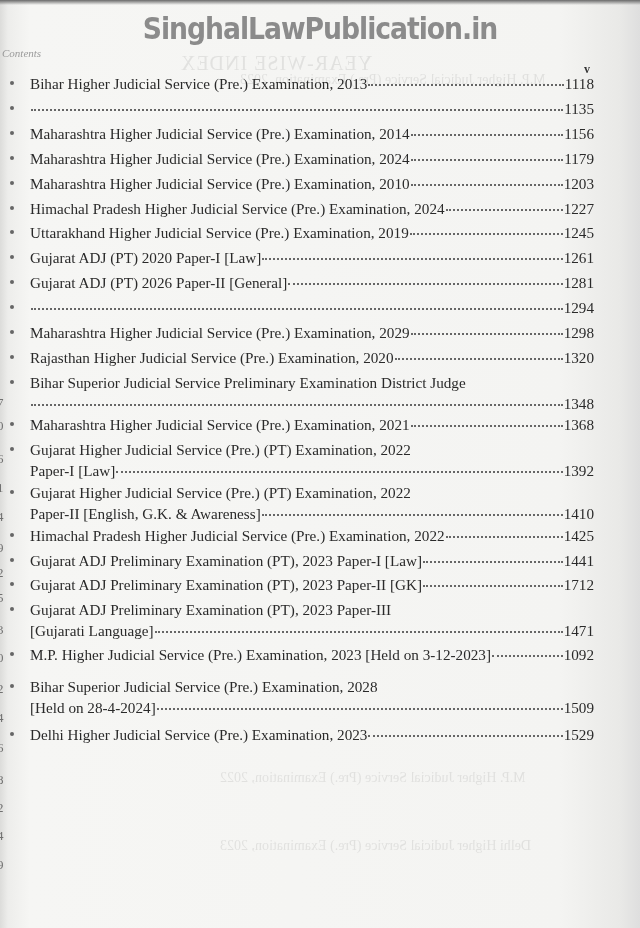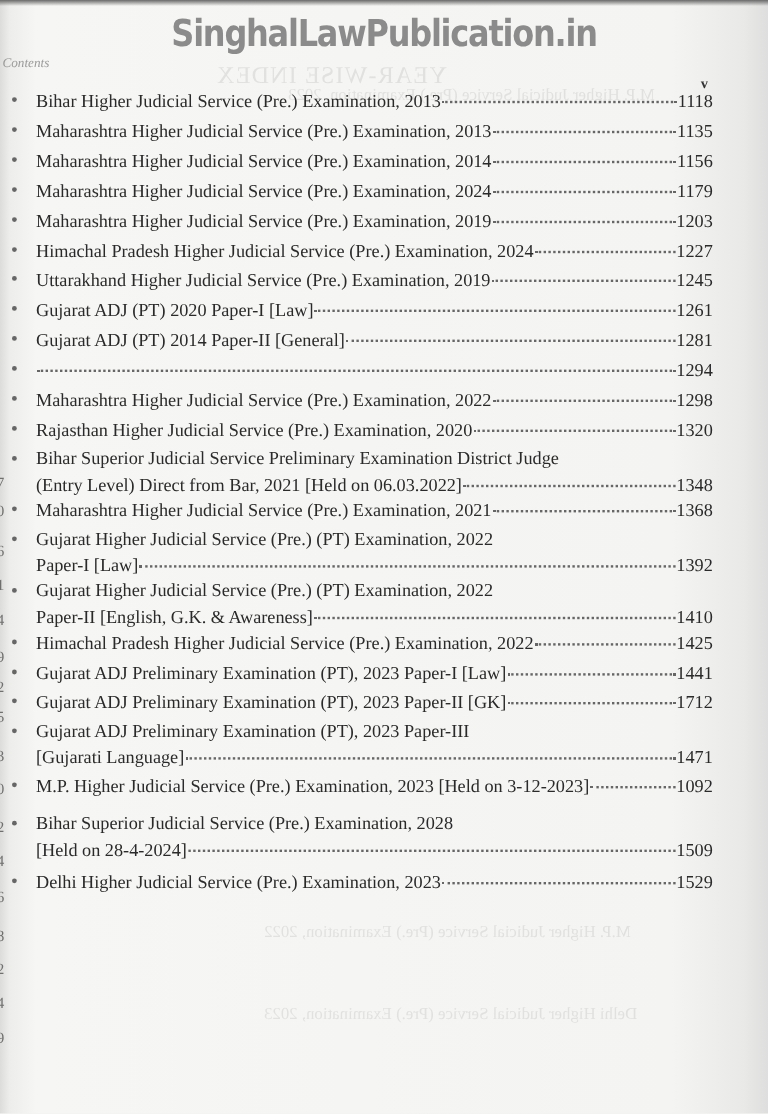--- a/index.html
+++ b/index.html
@@ -91,21 +91,20 @@
             <span class="label">Bihar Higher Judicial Service (Pre.) Examination, 2013</span>
             <span class="dots"></span>
             <span class="pg">1118</span>
           </div>
         </div>
       </div>
       <div class="entry" style="top: 25px;">
         <span class="bullet"></span>
         <div class="text">
           <div class="line">
-            <span class="label">Maharashtra Higher Judicial Service (Pre.) Examination, 2013</span>
             <span class="dots"></span>
             <span class="pg">1135</span>
           </div>
         </div>
       </div>
       <div class="entry" style="top: 50px;">
         <span class="bullet"></span>
         <div class="text">
           <div class="line">
             <span class="label">Maharashtra Higher Judicial Service (Pre.) Examination, 2014</span>
@@ -121,21 +120,21 @@
             <span class="label">Maharashtra Higher Judicial Service (Pre.) Examination, 2024</span>
             <span class="dots"></span>
             <span class="pg">1179</span>
           </div>
         </div>
       </div>
       <div class="entry" style="top: 100px;">
         <span class="bullet"></span>
         <div class="text">
           <div class="line">
-            <span class="label">Maharashtra Higher Judicial Service (Pre.) Examination, 2019</span>
+            <span class="label">Maharashtra Higher Judicial Service (Pre.) Examination, 2010</span>
             <span class="dots"></span>
             <span class="pg">1203</span>
           </div>
         </div>
       </div>
       <div class="entry" style="top: 125px;">
         <span class="bullet"></span>
         <div class="text">
           <div class="line">
             <span class="label">Himachal Pradesh Higher Judicial Service (Pre.) Examination, 2024</span>
@@ -161,40 +160,40 @@
             <span class="label">Gujarat ADJ (PT) 2020 Paper-I [Law]</span>
             <span class="dots"></span>
             <span class="pg">1261</span>
           </div>
         </div>
       </div>
       <div class="entry" style="top: 199px;">
         <span class="bullet"></span>
         <div class="text">
           <div class="line">
-            <span class="label">Gujarat ADJ (PT) 2014 Paper-II [General]</span>
+            <span class="label">Gujarat ADJ (PT) 2026 Paper-II [General]</span>
             <span class="dots"></span>
             <span class="pg">1281</span>
           </div>
         </div>
       </div>
       <div class="entry" style="top: 224px;">
         <span class="bullet"></span>
         <div class="text">
           <div class="line">
             <span class="dots"></span>
             <span class="pg">1294</span>
           </div>
         </div>
       </div>
       <div class="entry" style="top: 249px;">
         <span class="bullet"></span>
         <div class="text">
           <div class="line">
-            <span class="label">Maharashtra Higher Judicial Service (Pre.) Examination, 2022</span>
+            <span class="label">Maharashtra Higher Judicial Service (Pre.) Examination, 2029</span>
             <span class="dots"></span>
             <span class="pg">1298</span>
           </div>
         </div>
       </div>
       <div class="entry" style="top: 274px;">
         <span class="bullet"></span>
         <div class="text">
           <div class="line">
             <span class="label">Rajasthan Higher Judicial Service (Pre.) Examination, 2020</span>
@@ -203,21 +202,20 @@
           </div>
         </div>
       </div>
       <div class="entry" style="top: 299px;">
         <span class="bullet"></span>
         <div class="text">
           <div class="line">
             <span class="label">Bihar Superior Judicial Service Preliminary Examination District Judge</span>
           </div>
           <div class="line">
-            <span class="label">(Entry Level) Direct from Bar, 2021 [Held on 06.03.2022]</span>
             <span class="dots"></span>
             <span class="pg">1348</span>
           </div>
         </div>
       </div>
       <div class="entry" style="top: 341px;">
         <span class="bullet"></span>
         <div class="text">
           <div class="line">
             <span class="label">Maharashtra Higher Judicial Service (Pre.) Examination, 2021</span>

